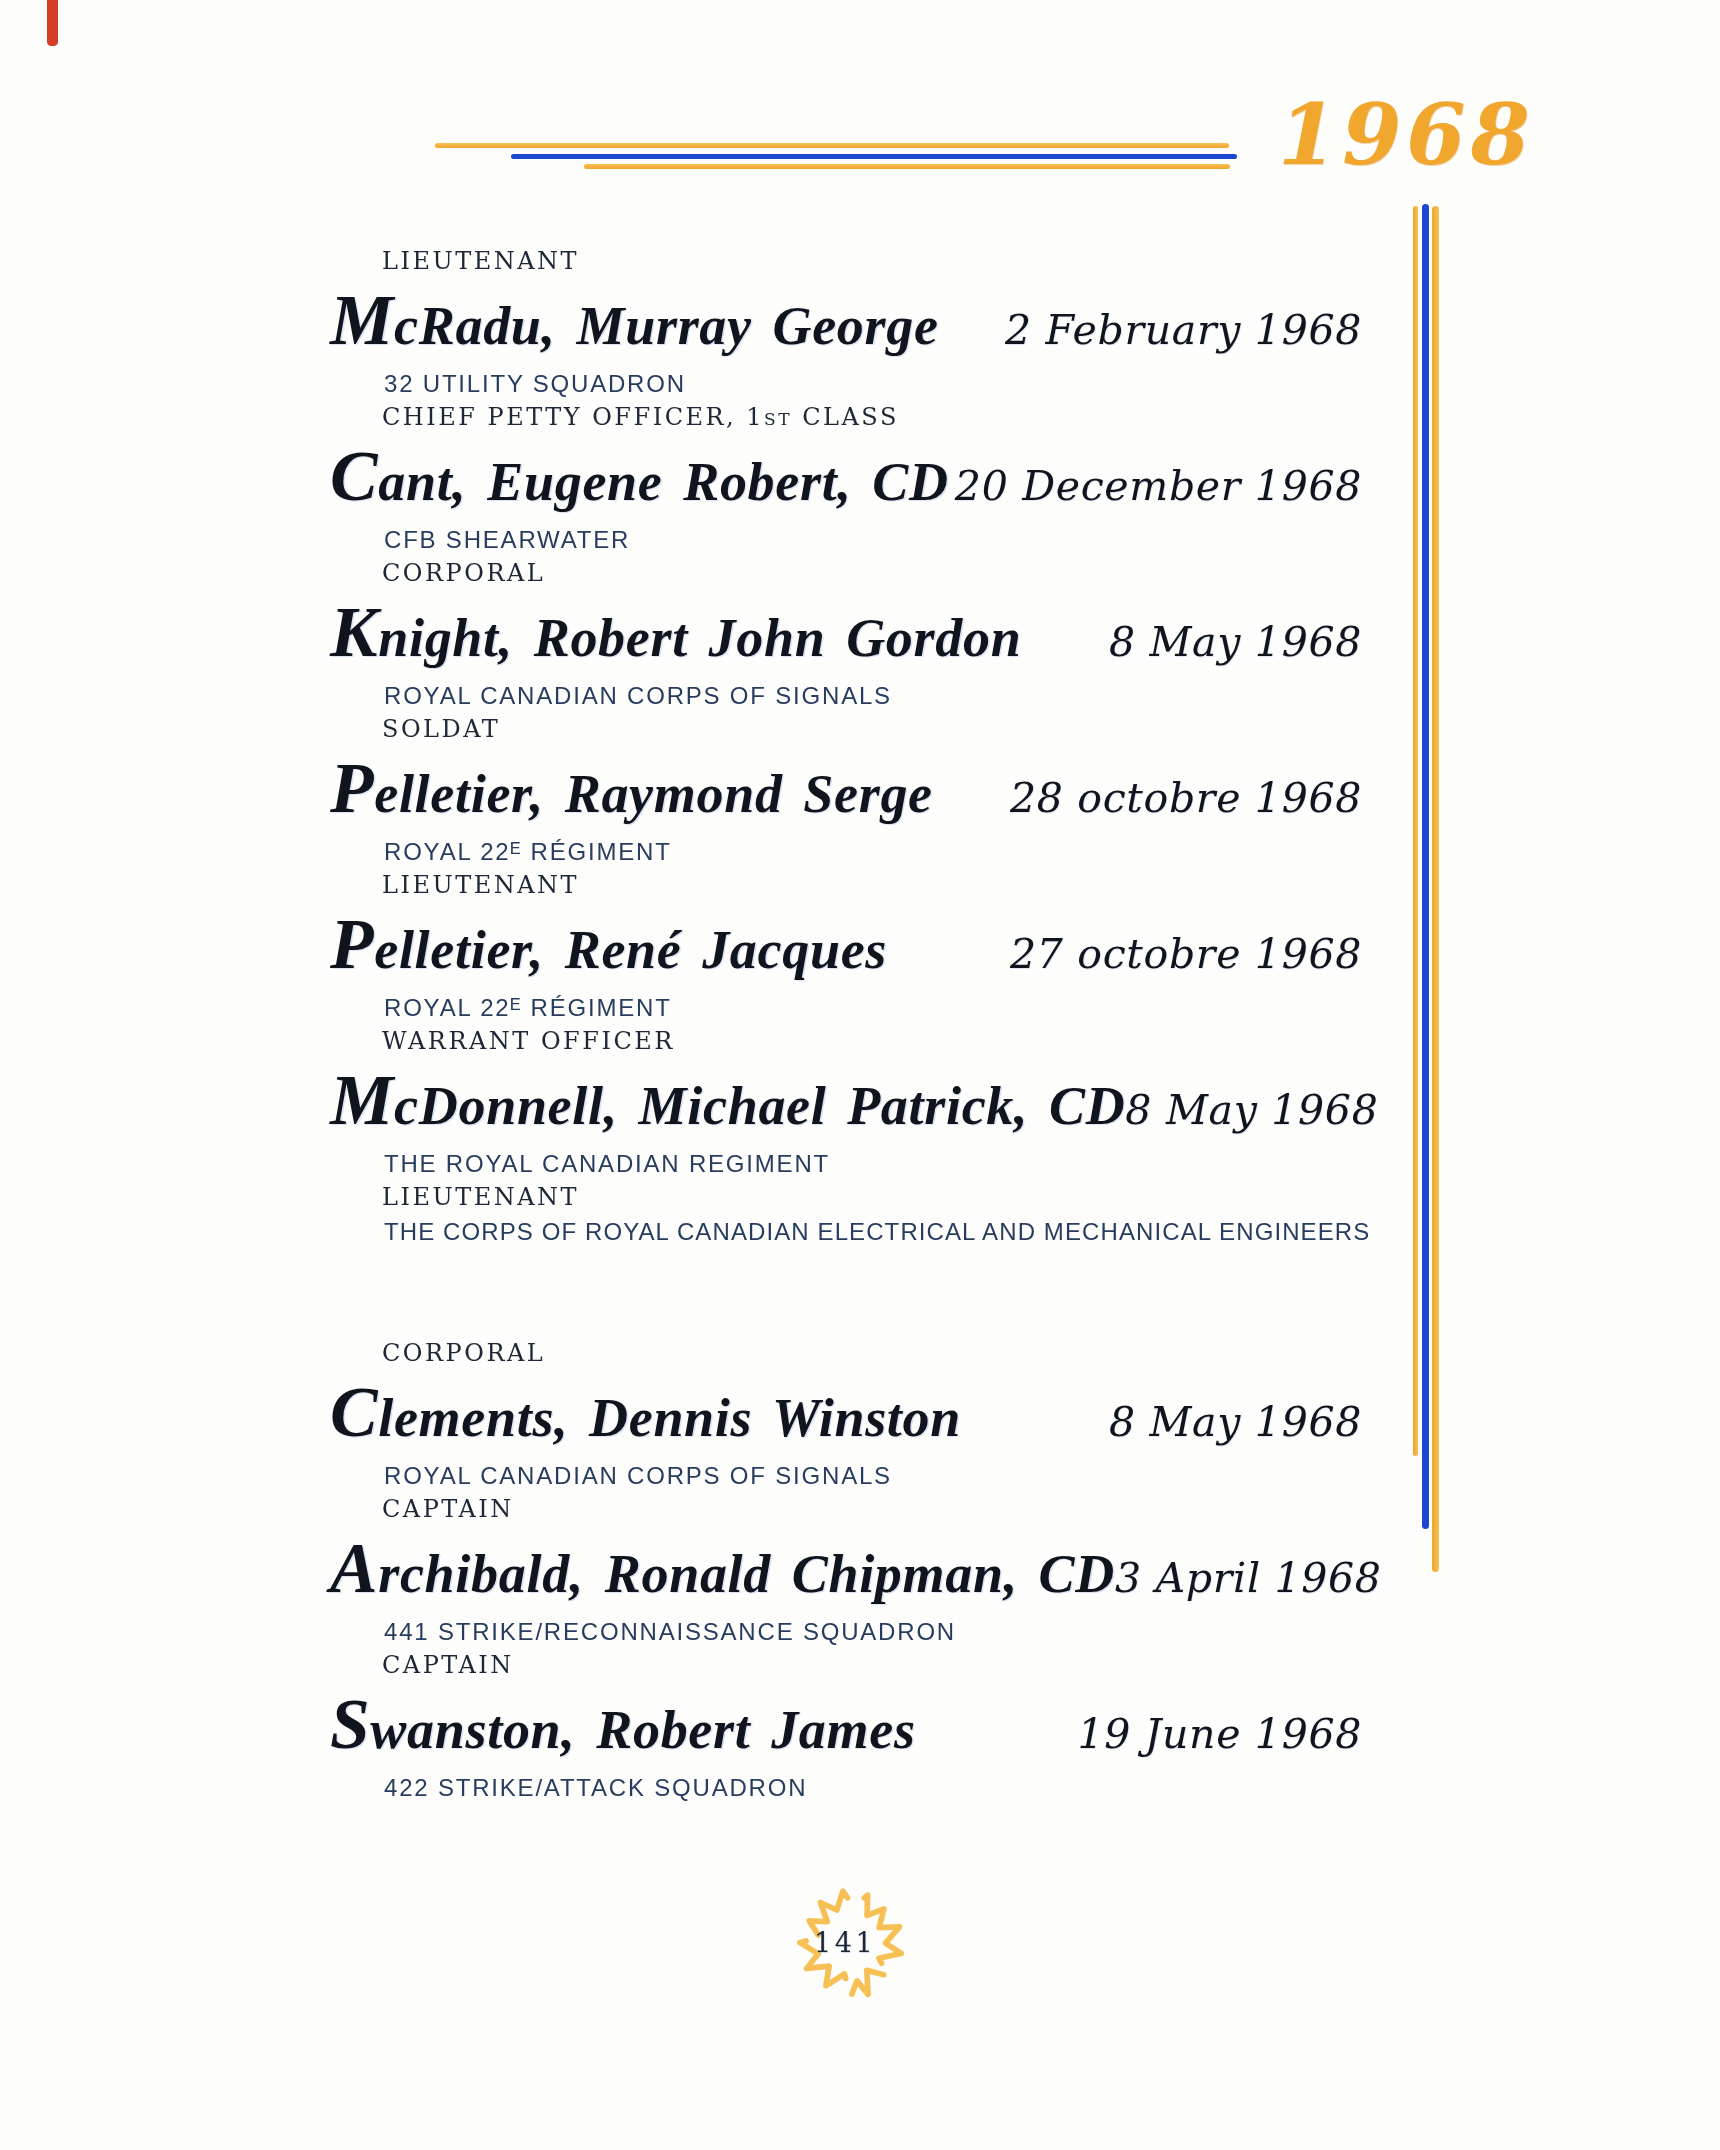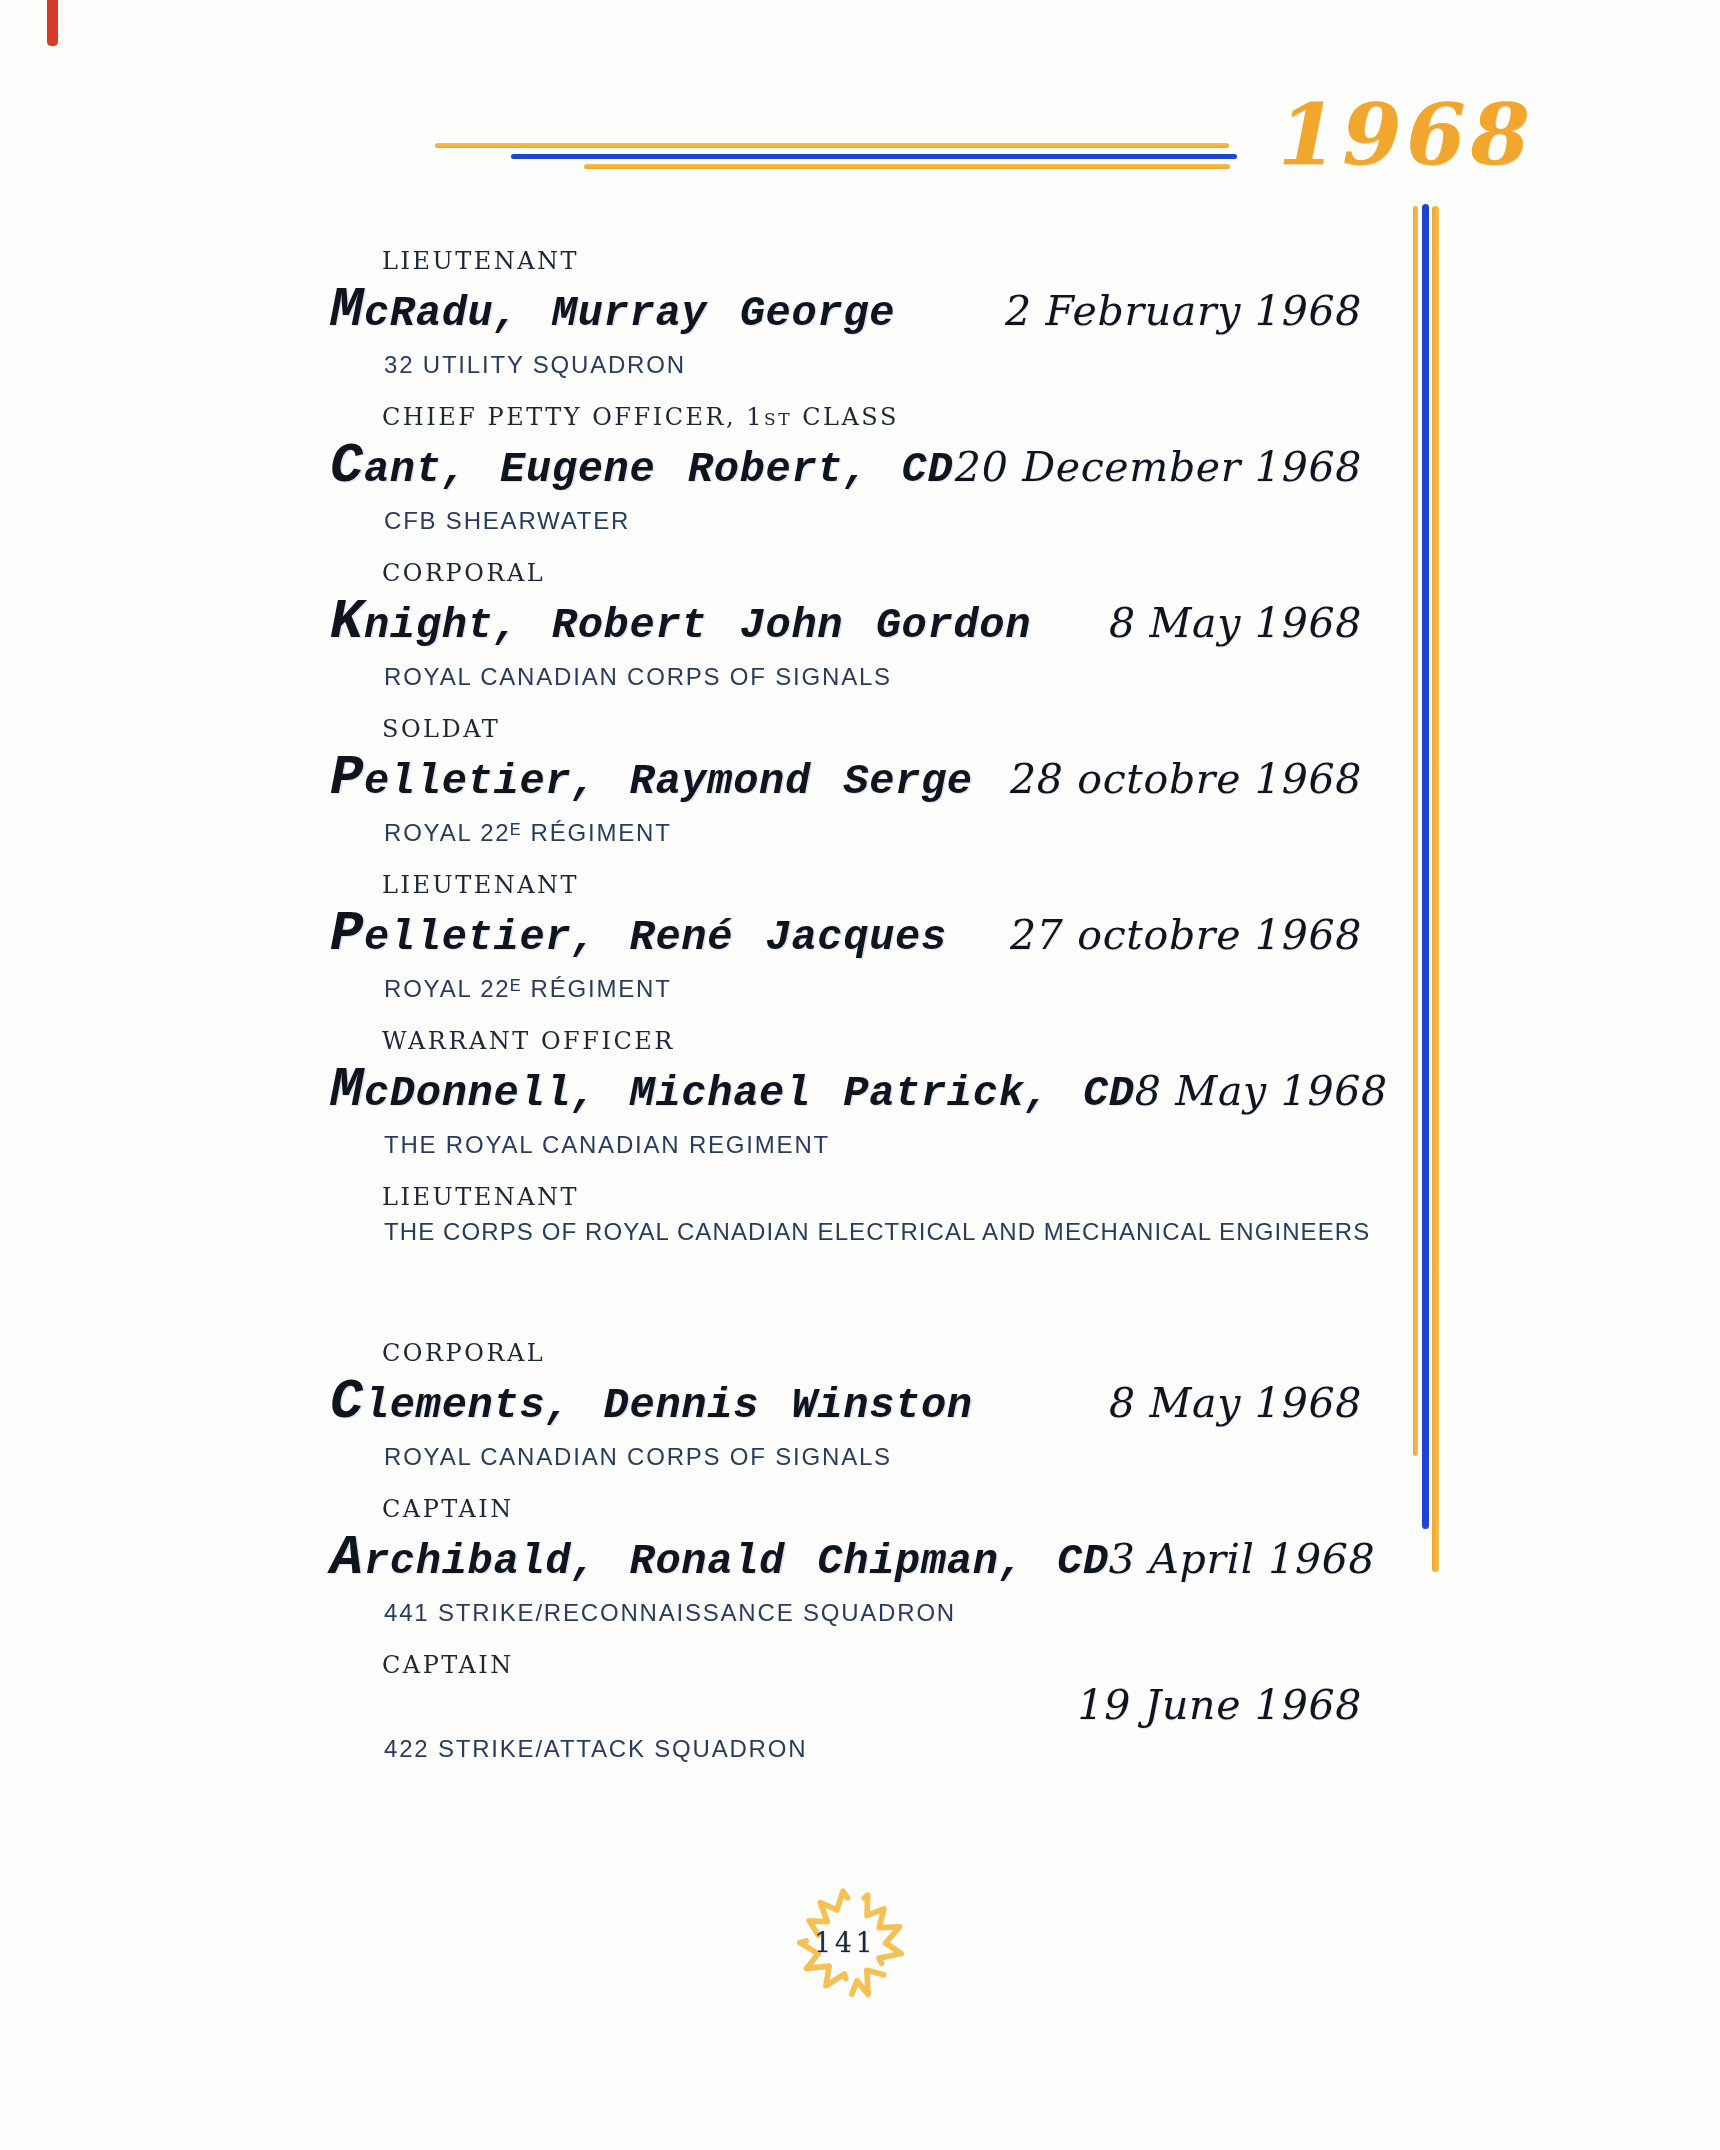--- a/index.html
+++ b/index.html
@@ -81,24 +81,24 @@
     color: var(--rank-ink);
     white-space: nowrap;
     margin-bottom: 1.4px;
   }
 
   .name-row {
     display: flex;
     align-items: baseline;
   }
   .name {
-    font-family: Liberation Mono, monospace;
+    font-family: Liberation Serif, serif;
     font-style: italic;
     font-weight: 600;
-    font-size: 42px;
+    font-size: 54px;
     line-height: 1.22;
     letter-spacing: 0.7px;
     word-spacing: 6.5px;
     color: var(--ink);
     white-space: nowrap;
     text-shadow: 1.4px 1.4px 0 rgba(40,90,220,0.16);
   }
   .name::first-letter {
     font-size: 1.32em;
   }
@@ -249,20 +249,21 @@
     <div class="name-row">
       <div class="name">Archibald, Ronald Chipman, CD</div>
       <div class="date">3 April 1968</div>
     </div>
     <div class="unit">441 STRIKE/RECONNAISSANCE SQUADRON</div>
   </div>
 
   <div class="entry">
     <div class="rank">CAPTAIN</div>
     <div class="name-row">
+      <div class="name">Swanston, Robert James</div>
       <div class="date">19 June 1968</div>
     </div>
     <div class="unit">422 STRIKE/ATTACK SQUADRON</div>
   </div>
 
 </div>
 
 <div class="leaf-wrap">
   <svg viewBox="0 0 100 100" aria-hidden="true">
     <path d="M50 6 L43 20 L31 12 L34 28 L20 25 L26 39 L10 41 L23 52 L12 62 L30 63 L25 78 L41 71 L43 90 L50 78 L57 90 L59 71 L75 78 L70 63 L88 62 L77 52 L90 41 L74 39 L80 25 L66 28 L69 12 L57 20 Z"></path>

